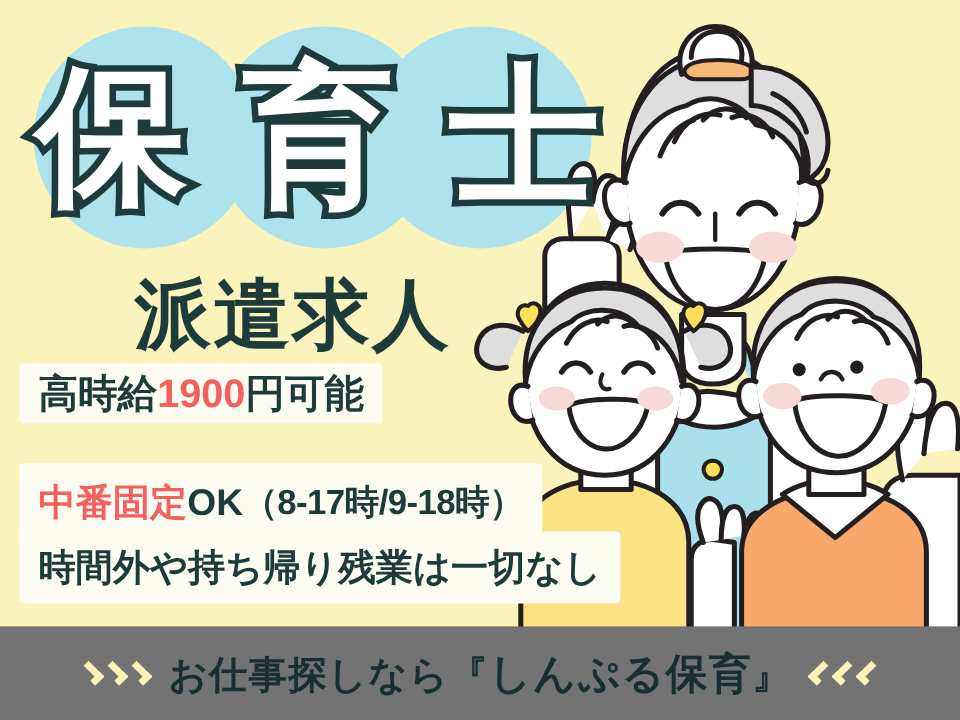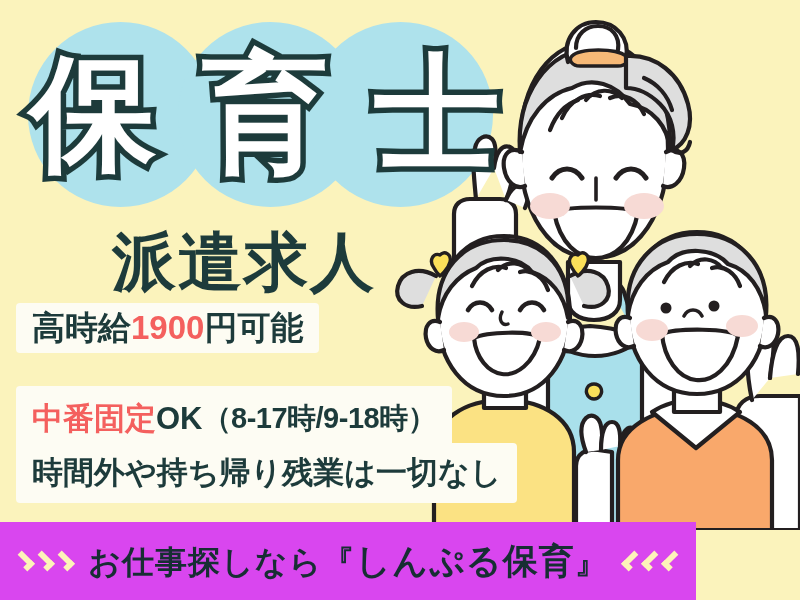--- a/index.html
+++ b/index.html
@@ -90,23 +90,23 @@
   #badge-2{ left:16px; top:386px; height:65px; font-size:31px; }
   #badge-3{ left:16px; top:443px; height:60px; font-size:31px; }
   .badge .hl{ color:#f4605e;text-align:right; }
   .badge .small{ font-size:29px; letter-spacing:-0.5px; }
 
   
   #bottom-banner{
     position:absolute;
     left:0;
     bottom:0;
-    width:696px;
+    width:800px;
     height:78px;
-    background:#d946ef;
+    background:#737373;
     z-index:9;
     display:flex;
     align-items:center;
     justify-content:center;
     gap:16px;
   }
   .chevrons{ display:flex; gap:5px; }
   .chev{
     width:15px;
     height:26px;

